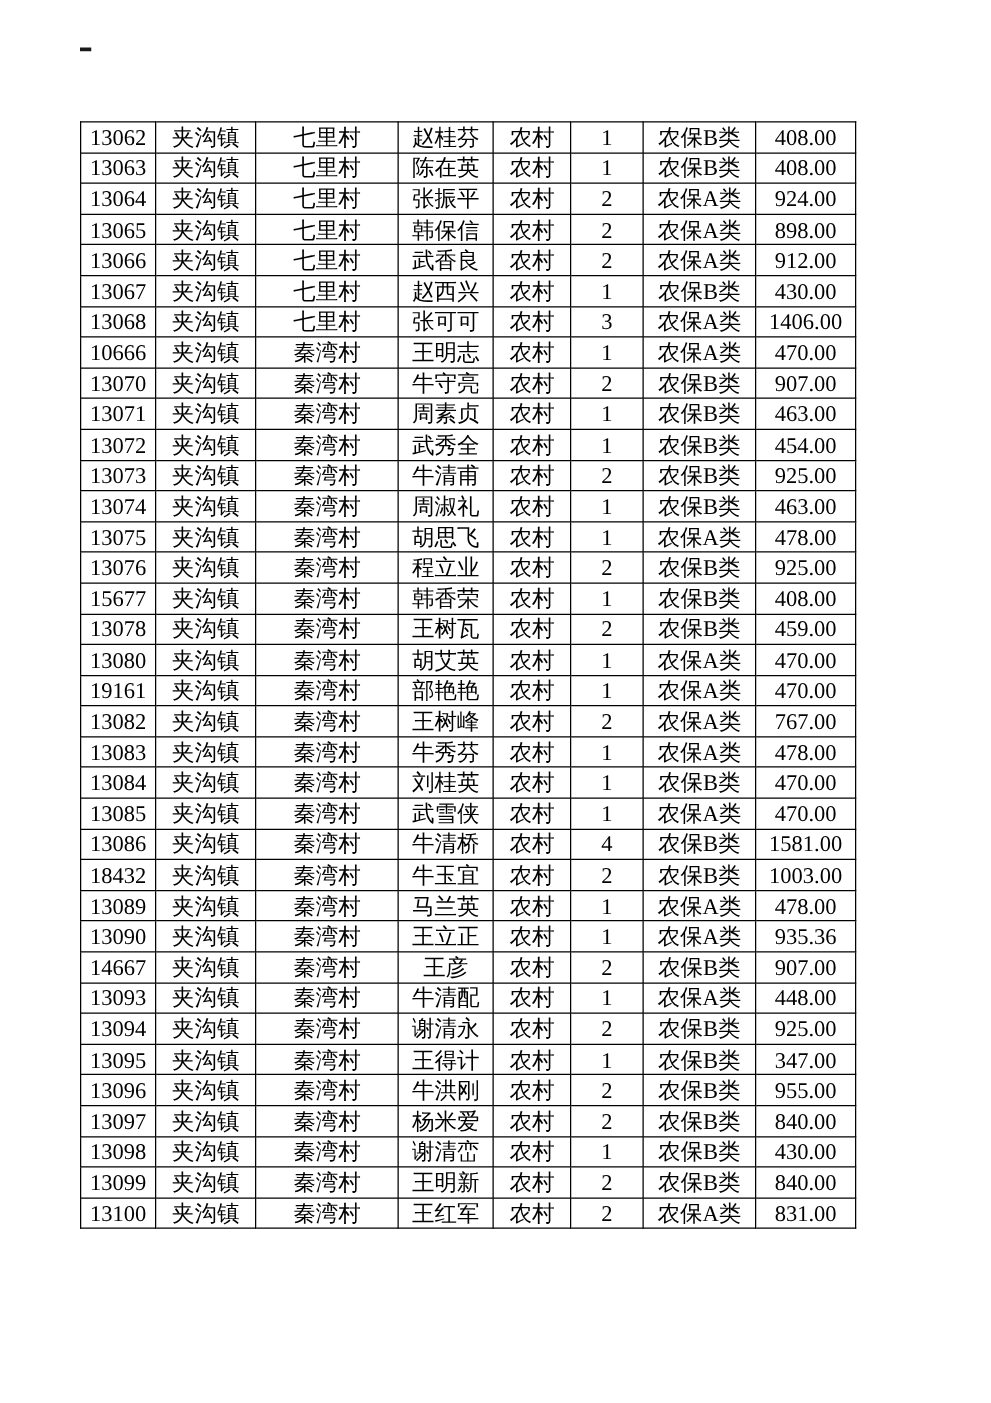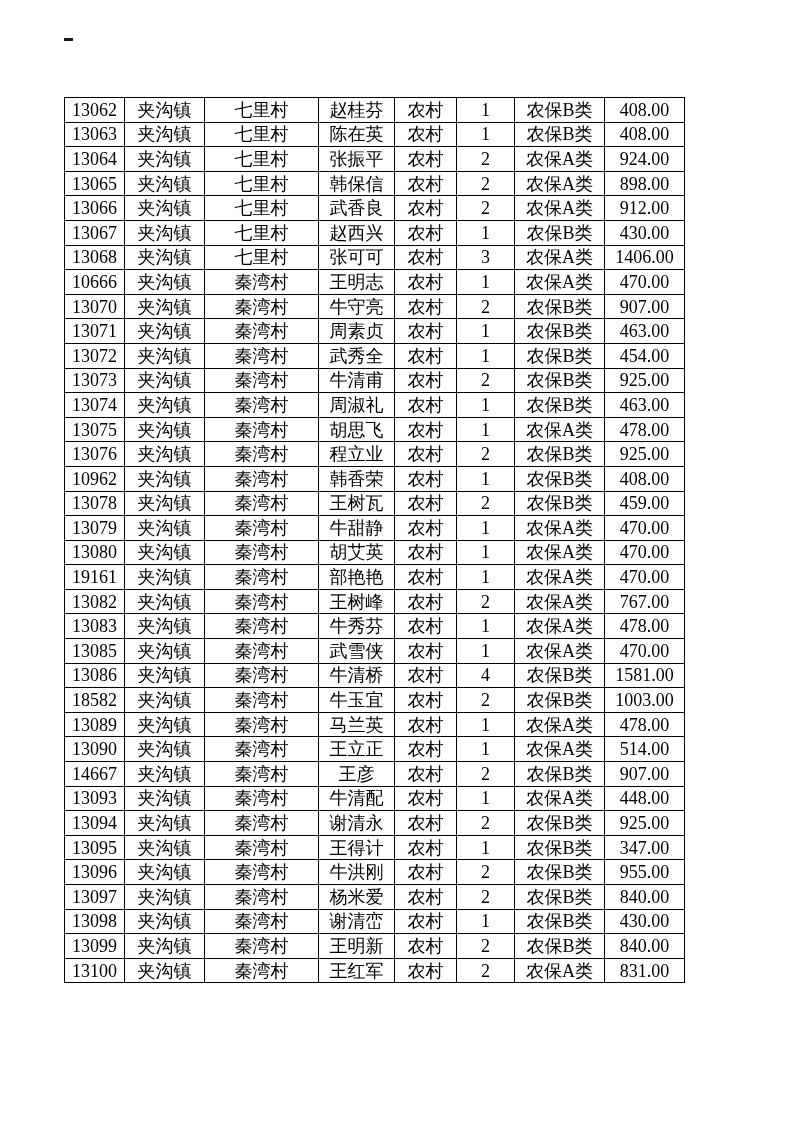--- a/index.html
+++ b/index.html
@@ -215,138 +215,138 @@
           <td>13076</td>
           <td>夹沟镇</td>
           <td>秦湾村</td>
           <td>程立业</td>
           <td>农村</td>
           <td>2</td>
           <td>农保B类</td>
           <td>925.00</td>
         </tr>
         <tr>
-          <td>10962</td>
+          <td>15677</td>
           <td>夹沟镇</td>
           <td>秦湾村</td>
           <td>韩香荣</td>
           <td>农村</td>
           <td>1</td>
           <td>农保B类</td>
           <td>408.00</td>
         </tr>
         <tr>
           <td>13078</td>
           <td>夹沟镇</td>
           <td>秦湾村</td>
           <td>王树瓦</td>
           <td>农村</td>
           <td>2</td>
           <td>农保B类</td>
           <td>459.00</td>
         </tr>
         <tr>
-          <td>13079</td>
-          <td>夹沟镇</td>
-          <td>秦湾村</td>
-          <td>牛甜静</td>
+          <td>13080</td>
+          <td>夹沟镇</td>
+          <td>秦湾村</td>
+          <td>胡艾英</td>
           <td>农村</td>
           <td>1</td>
           <td>农保A类</td>
           <td>470.00</td>
         </tr>
         <tr>
-          <td>13080</td>
-          <td>夹沟镇</td>
-          <td>秦湾村</td>
-          <td>胡艾英</td>
+          <td>19161</td>
+          <td>夹沟镇</td>
+          <td>秦湾村</td>
+          <td>部艳艳</td>
           <td>农村</td>
           <td>1</td>
           <td>农保A类</td>
           <td>470.00</td>
         </tr>
         <tr>
-          <td>19161</td>
-          <td>夹沟镇</td>
-          <td>秦湾村</td>
-          <td>部艳艳</td>
-          <td>农村</td>
-          <td>1</td>
-          <td>农保A类</td>
+          <td>13082</td>
+          <td>夹沟镇</td>
+          <td>秦湾村</td>
+          <td>王树峰</td>
+          <td>农村</td>
+          <td>2</td>
+          <td>农保A类</td>
+          <td>767.00</td>
+        </tr>
+        <tr>
+          <td>13083</td>
+          <td>夹沟镇</td>
+          <td>秦湾村</td>
+          <td>牛秀芬</td>
+          <td>农村</td>
+          <td>1</td>
+          <td>农保A类</td>
+          <td>478.00</td>
+        </tr>
+        <tr>
+          <td>13084</td>
+          <td>夹沟镇</td>
+          <td>秦湾村</td>
+          <td>刘桂英</td>
+          <td>农村</td>
+          <td>1</td>
+          <td>农保B类</td>
           <td>470.00</td>
         </tr>
         <tr>
-          <td>13082</td>
-          <td>夹沟镇</td>
-          <td>秦湾村</td>
-          <td>王树峰</td>
-          <td>农村</td>
-          <td>2</td>
-          <td>农保A类</td>
-          <td>767.00</td>
-        </tr>
-        <tr>
-          <td>13083</td>
-          <td>夹沟镇</td>
-          <td>秦湾村</td>
-          <td>牛秀芬</td>
+          <td>13085</td>
+          <td>夹沟镇</td>
+          <td>秦湾村</td>
+          <td>武雪侠</td>
+          <td>农村</td>
+          <td>1</td>
+          <td>农保A类</td>
+          <td>470.00</td>
+        </tr>
+        <tr>
+          <td>13086</td>
+          <td>夹沟镇</td>
+          <td>秦湾村</td>
+          <td>牛清桥</td>
+          <td>农村</td>
+          <td>4</td>
+          <td>农保B类</td>
+          <td>1581.00</td>
+        </tr>
+        <tr>
+          <td>18432</td>
+          <td>夹沟镇</td>
+          <td>秦湾村</td>
+          <td>牛玉宜</td>
+          <td>农村</td>
+          <td>2</td>
+          <td>农保B类</td>
+          <td>1003.00</td>
+        </tr>
+        <tr>
+          <td>13089</td>
+          <td>夹沟镇</td>
+          <td>秦湾村</td>
+          <td>马兰英</td>
           <td>农村</td>
           <td>1</td>
           <td>农保A类</td>
           <td>478.00</td>
         </tr>
         <tr>
-          <td>13085</td>
-          <td>夹沟镇</td>
-          <td>秦湾村</td>
-          <td>武雪侠</td>
-          <td>农村</td>
-          <td>1</td>
-          <td>农保A类</td>
-          <td>470.00</td>
-        </tr>
-        <tr>
-          <td>13086</td>
-          <td>夹沟镇</td>
-          <td>秦湾村</td>
-          <td>牛清桥</td>
-          <td>农村</td>
-          <td>4</td>
-          <td>农保B类</td>
-          <td>1581.00</td>
-        </tr>
-        <tr>
-          <td>18582</td>
-          <td>夹沟镇</td>
-          <td>秦湾村</td>
-          <td>牛玉宜</td>
-          <td>农村</td>
-          <td>2</td>
-          <td>农保B类</td>
-          <td>1003.00</td>
-        </tr>
-        <tr>
-          <td>13089</td>
-          <td>夹沟镇</td>
-          <td>秦湾村</td>
-          <td>马兰英</td>
-          <td>农村</td>
-          <td>1</td>
-          <td>农保A类</td>
-          <td>478.00</td>
-        </tr>
-        <tr>
           <td>13090</td>
           <td>夹沟镇</td>
           <td>秦湾村</td>
           <td>王立正</td>
           <td>农村</td>
           <td>1</td>
           <td>农保A类</td>
-          <td>514.00</td>
+          <td>935.36</td>
         </tr>
         <tr>
           <td>14667</td>
           <td>夹沟镇</td>
           <td>秦湾村</td>
           <td>王彦</td>
           <td>农村</td>
           <td>2</td>
           <td>农保B类</td>
           <td>907.00</td>

